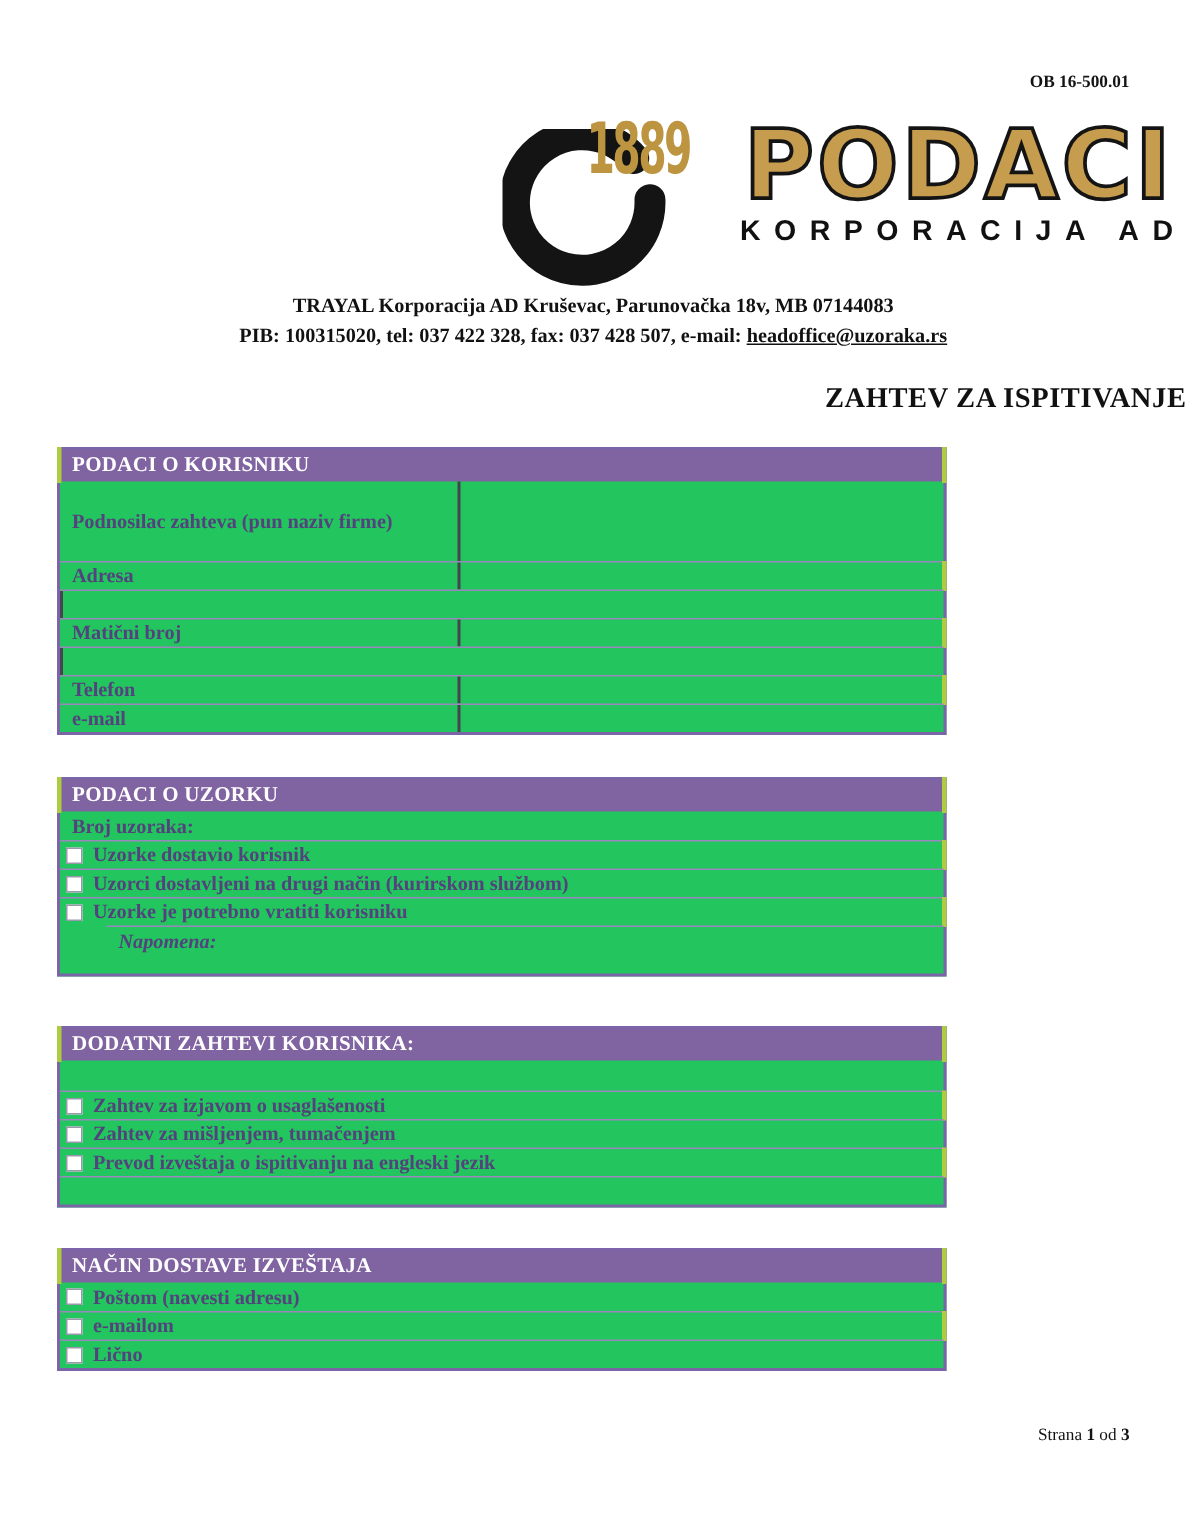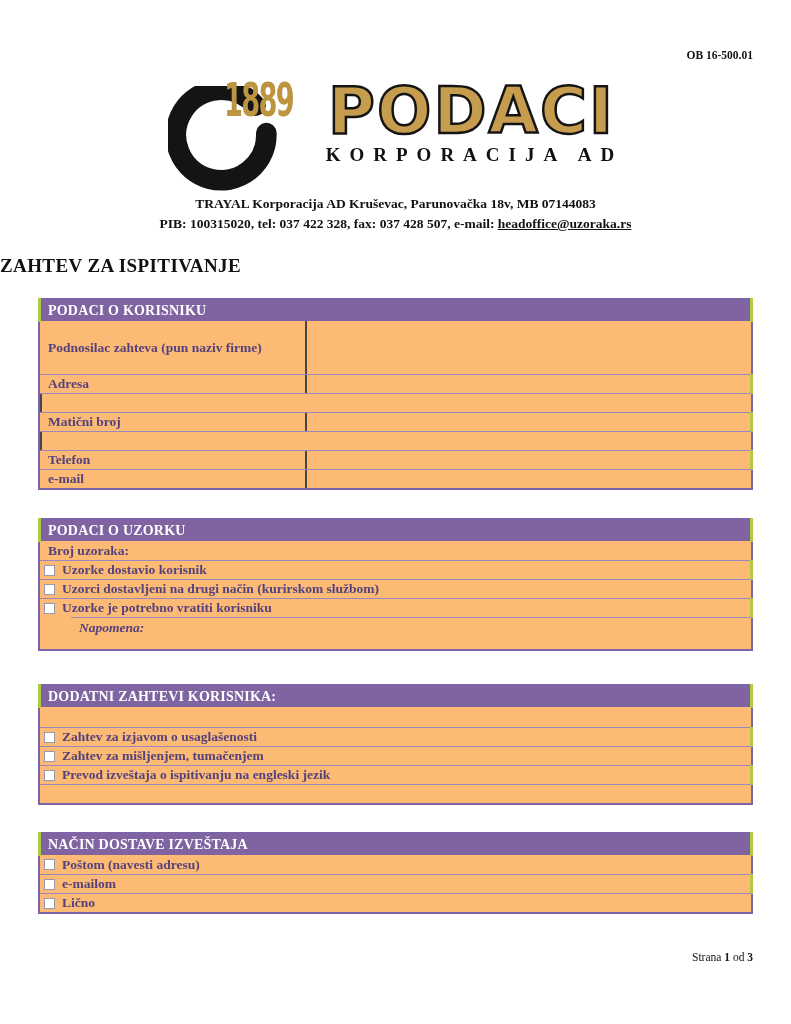--- a/index.html
+++ b/index.html
@@ -9,56 +9,56 @@
     margin:0 auto;
   }
 
   
   .doc-code {
     position:absolute; top:49px; right:38px;
     font-size:11.5px; font-weight:bold; color:#141414;
   }
 
   
-  .logo-wrap { position:absolute; top:80px; left:0; width:100%; display:flex; justify-content:center; }
+  .logo-wrap { position:absolute; top:80px; left:0; width:100%; display:flex; justify-content:flex-end; }
   .logo-inner { position:relative; display:flex; align-items:flex-start; }
   .c-mark { position:relative; width:152px; height:112px; flex:none; }
   .c-mark svg { position:absolute; left:0; top:6px; }
   .logo-year {
     position:absolute; left:56px; top:-4px;
     font-family:"DejaVu Sans", sans-serif; font-weight:bold;
     font-size:47px; line-height:1; color:#BD9440;
     transform:scaleX(0.58); transform-origin:left top; letter-spacing:-3px;
   }
   .logo-text { text-align:center; margin-left:0px; }
   .logo-brand {
     font-family:"DejaVu Sans", sans-serif; font-weight:bold;
     font-size:64px; line-height:0.98; color:#C69C4E;
     -webkit-text-stroke:2.5px #141414; letter-spacing:2px;
   }
   .logo-sub {
-    font-family:Liberation Serif, serif; font-weight:bold;
+    font-family:Liberation Sans, sans-serif; font-weight:bold;
     font-size:19px; color:#111; letter-spacing:9px; margin-top:1px; padding-left:6px;
   }
 
   
   .addr1 { position:absolute; top:196px; left:0; width:100%; text-align:center;
            font-size:13.5px; font-weight:bold; }
   .addr2 { position:absolute; top:216px; left:0; width:100%; text-align:center;
            font-size:13.5px; font-weight:bold; }
   .addr2 a { color:#111; text-decoration:underline; cursor:pointer; }
 
   
-  .title { position:absolute; top:255px; left:0; width:100%; text-align:left;
+  .title { position:absolute; top:255px; left:0; width:100%; text-align:right;
            font-size:19px; font-weight:bold; letter-spacing:0.4px; margin:0; }
 
   
   .tbl {
-    position:absolute; left:38px; width:715px; box-sizing:border-box;
-    border:2px solid #7C64A8; background:#fdba74;
+    position:absolute; left:38px; width:593px; box-sizing:border-box;
+    border:2px solid #7C64A8; background:#22c55e;
   }
   .thead {
     position:relative; height:21px; box-sizing:border-box;
     background:#8064A2; color:#fff; display:flex; align-items:center;
     padding-left:8px; font-size:14px; font-weight:bold; letter-spacing:0.2px;
   }
   .thead::before { content:""; position:absolute; left:-2px; top:-2px; bottom:-1px; width:3px; background:#AECB41; }
   .thead::after  { content:""; position:absolute; right:-2px; top:-2px; bottom:-1px; width:3px; background:#AECB41; }
 
   .trow {

